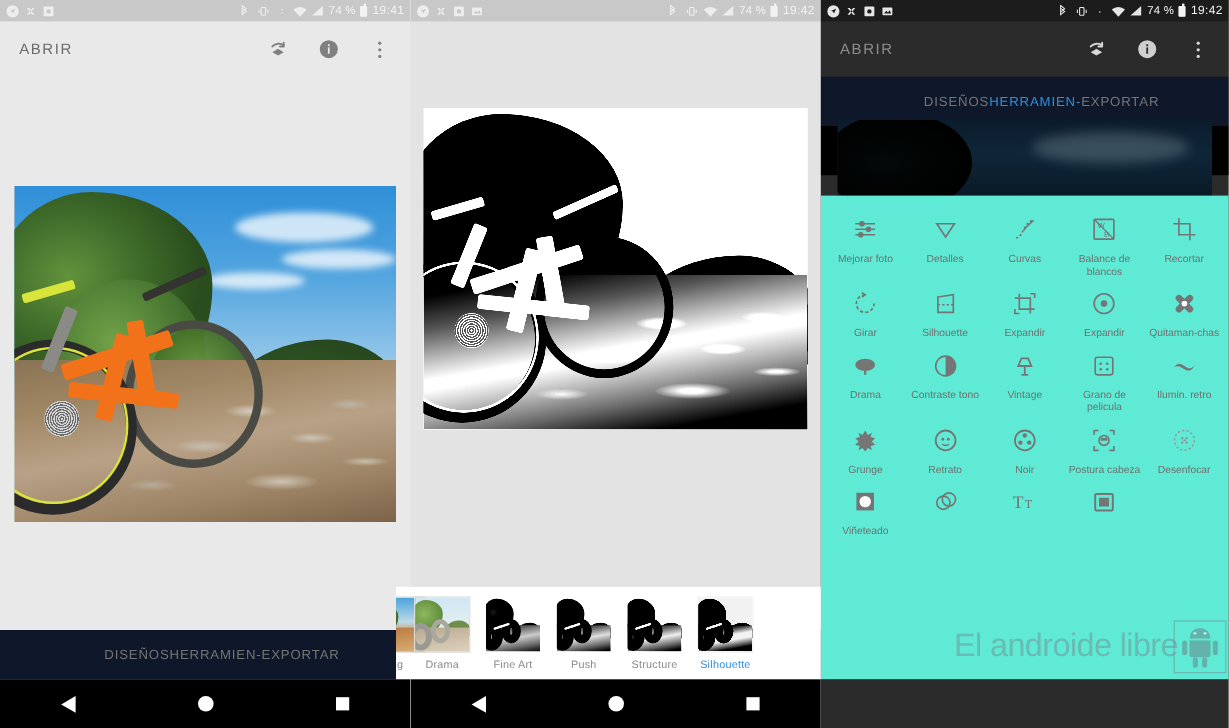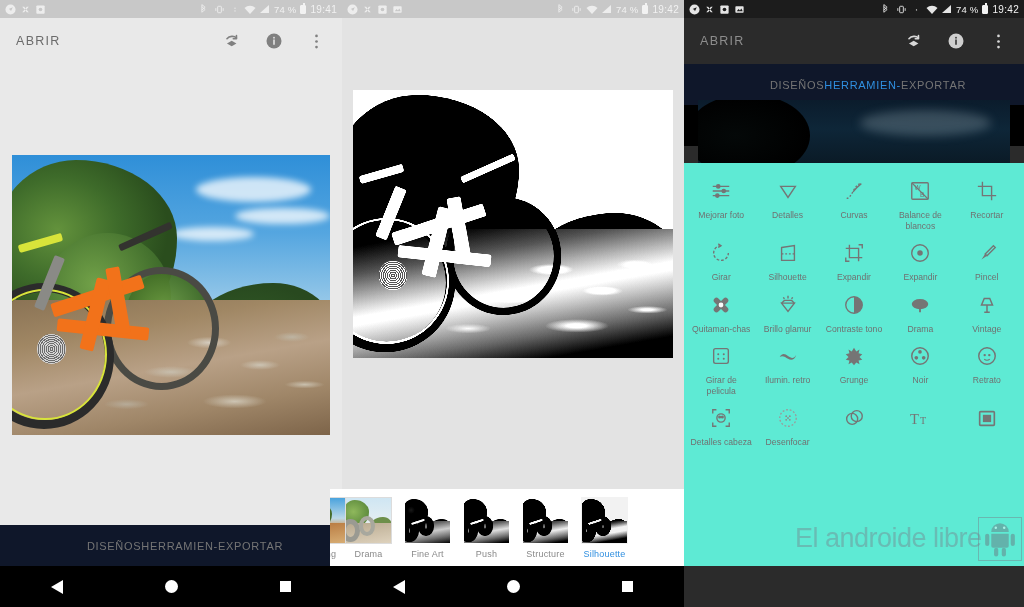--- a/index.html
+++ b/index.html
@@ -635,73 +635,54 @@
         <div class="tool">
           <span class="tool-ic">
               <svg width="22" height="22" viewBox="0 0 24 24">
                 <circle cx="12" cy="12" r="9" fill="none" stroke="#757575" stroke-width="1.5"></circle>
                 <circle cx="12" cy="12" r="3" fill="#757575"></circle>
               </svg>
             </span>
           <span class="tool-lb">Expandir</span>
           </div>
 
-        <div class="tool">
-          <span class="tool-ic">
-              <svg width="22" height="22" viewBox="0 0 24 24">
-                <path d="M19 4l-9 9 2 2 9-9z" fill="none" stroke="#757575" stroke-width="1.5"></path>
-                <path d="M10 13l-4 6 6-4z" fill="#757575"></path>
-              </svg>
-            </span>
-          <span class="tool-lb">Pincel</span>
-          </div>
 
         <div class="tool">
           <span class="tool-ic">
               <svg width="22" height="22" viewBox="0 0 24 24">
                 <g fill="#757575">
                   <rect x="9" y="2" width="6" height="20" rx="3" transform="rotate(45 12 12)"></rect>
                   <rect x="9" y="2" width="6" height="20" rx="3" transform="rotate(-45 12 12)"></rect>
                 </g>
                 <circle cx="12" cy="12" r="2.6" fill="#fafafa"></circle>
               </svg>
             </span>
           <span class="tool-lb">Quitaman-chas</span>
           </div>
 
 
-        <div class="tool">
-          <span class="tool-ic">
-              <svg width="22" height="22" viewBox="0 0 24 24" fill="none" stroke="#757575" stroke-width="1.5">
-                <path d="M5 10h14l-7 9z"></path>
-                <path d="M5 10l3-3h8l3 3"></path>
-                <path d="M12 2v3M7 3.5l1 2M17 3.5l-1 2"></path>
-              </svg>
-            </span>
-          <span class="tool-lb">Brillo glamur</span>
+
+        <div class="tool">
+          <span class="tool-ic">
+              <svg width="22" height="22" viewBox="0 0 24 24">
+                <ellipse cx="12" cy="11" rx="9" ry="5.5" fill="#757575"></ellipse>
+                <path d="M11 15h2v5h-2z" fill="#757575"></path>
+              </svg>
+            </span>
+          <span class="tool-lb">Drama</span>
           </div>
 
         <div class="tool">
           <span class="tool-ic">
               <svg width="22" height="22" viewBox="0 0 24 24">
                 <circle cx="12" cy="12" r="9" fill="none" stroke="#757575" stroke-width="1.5"></circle>
                 <path d="M12 3a9 9 0 010 18z" fill="#757575"></path>
               </svg>
             </span>
           <span class="tool-lb">Contraste tono</span>
-          </div>
-
-        <div class="tool">
-          <span class="tool-ic">
-              <svg width="22" height="22" viewBox="0 0 24 24">
-                <ellipse cx="12" cy="11" rx="9" ry="5.5" fill="#757575"></ellipse>
-                <path d="M11 15h2v5h-2z" fill="#757575"></path>
-              </svg>
-            </span>
-          <span class="tool-lb">Drama</span>
           </div>
 
         <div class="tool">
           <span class="tool-ic">
               <svg width="22" height="22" viewBox="0 0 24 24" fill="none" stroke="#757575" stroke-width="1.6">
                 <path d="M6 12h12l-3-7H9z"></path>
                 <path d="M12 12v8M9 20h6"></path>
               </svg>
             </span>
           <span class="tool-lb">Vintage</span>
@@ -710,94 +691,103 @@
         <div class="tool">
           <span class="tool-ic">
               <svg width="22" height="22" viewBox="0 0 24 24">
                 <rect x="4" y="4" width="16" height="16" rx="2" fill="none" stroke="#757575" stroke-width="1.5"></rect>
                 <circle cx="9" cy="10" r="1.1" fill="#757575"></circle>
                 <circle cx="15" cy="10" r="1.1" fill="#757575"></circle>
                 <circle cx="9" cy="15" r="1.1" fill="#757575"></circle>
                 <circle cx="15" cy="15" r="1.1" fill="#757575"></circle>
               </svg>
             </span>
-          <span class="tool-lb">Girar de pelicula</span>
+          <span class="tool-lb">Grano de pelicula</span>
           </div>
 
         <div class="tool">
           <span class="tool-ic">
               <svg width="22" height="22" viewBox="0 0 24 24">
                 <path d="M3 13c3-5 6-3 9-1 3 2 6 4 9-1-2 6-6 6-9 4-3-2-6-4-9-2z" fill="#757575"></path>
               </svg>
             </span>
           <span class="tool-lb">Ilumin. retro</span>
           </div>
 
         <div class="tool">
           <span class="tool-ic">
               <svg width="22" height="22" viewBox="0 0 24 24" fill="#757575">
                 <path d="M12 3l2.5 4L18 5l-1 4 4 1-3 3 3 3-4 1 1 4-3.5-2L12 22l-2.5-3L6 21l1-4-4-1 3-3-3-3 4-1-1-4 3.5 2z"></path>
               </svg>
             </span>
           <span class="tool-lb">Grunge</span>
           </div>
 
+
+        <div class="tool">
+          <span class="tool-ic">
+              <svg width="22" height="22" viewBox="0 0 24 24">
+                <circle cx="12" cy="12" r="9" fill="none" stroke="#757575" stroke-width="1.6"></circle>
+                <circle cx="9.5" cy="11" r="1.3" fill="#757575"></circle>
+                <circle cx="14.5" cy="11" r="1.3" fill="#757575"></circle>
+                <path d="M9 15.5c2 1.5 4 1.5 6 0" fill="none" stroke="#757575" stroke-width="1.3"></path>
+              </svg>
+            </span>
+          <span class="tool-lb">Retrato</span>
+          </div>
 
         <div class="tool">
           <span class="tool-ic">
               <svg width="22" height="22" viewBox="0 0 24 24">
                 <circle cx="12" cy="12" r="9" fill="none" stroke="#757575" stroke-width="1.6"></circle>
                 <circle cx="12" cy="7.5" r="2" fill="#757575"></circle>
                 <circle cx="8" cy="14" r="2" fill="#757575"></circle>
                 <circle cx="16" cy="14" r="2" fill="#757575"></circle>
               </svg>
             </span>
           <span class="tool-lb">Noir</span>
-          </div>
-
-        <div class="tool">
-          <span class="tool-ic">
-              <svg width="22" height="22" viewBox="0 0 24 24">
-                <circle cx="12" cy="12" r="9" fill="none" stroke="#757575" stroke-width="1.6"></circle>
-                <circle cx="9.5" cy="11" r="1.3" fill="#757575"></circle>
-                <circle cx="14.5" cy="11" r="1.3" fill="#757575"></circle>
-                <path d="M9 15.5c2 1.5 4 1.5 6 0" fill="none" stroke="#757575" stroke-width="1.3"></path>
-              </svg>
-            </span>
-          <span class="tool-lb">Retrato</span>
           </div>
 
         <div class="tool">
           <span class="tool-ic">
               <svg width="22" height="22" viewBox="0 0 24 24" fill="none" stroke="#757575" stroke-width="1.5">
                 <path d="M3 7V3h4M21 7V3h-4M3 17v4h4M21 17v4h-4"></path>
                 <circle cx="12" cy="12" r="4.5"></circle>
                 <circle cx="10.5" cy="11" r=".9" fill="#757575"></circle>
                 <circle cx="13.5" cy="11" r=".9" fill="#757575"></circle>
               </svg>
             </span>
-          <span class="tool-lb">Detalles cabeza</span>
+          <span class="tool-lb">Postura cabeza</span>
           </div>
 
         <div class="tool">
           <span class="tool-ic">
               <svg width="22" height="22" viewBox="0 0 24 24">
                 <circle cx="12" cy="12" r="9" fill="none" stroke="#9a9a9a" stroke-width="1.4" stroke-dasharray="2 2"></circle>
                 <g fill="#8c8c8c">
                   <circle cx="10" cy="10" r="1"></circle>
                   <circle cx="14" cy="10" r="1"></circle>
                   <circle cx="12" cy="12" r="1"></circle>
                   <circle cx="10" cy="14" r="1"></circle>
                   <circle cx="14" cy="14" r="1"></circle>
                 </g>
               </svg>
             </span>
           <span class="tool-lb">Desenfocar</span>
           </div>
 
+        <div class="tool">
+          <span class="tool-ic">
+              <svg width="22" height="22" viewBox="0 0 24 24">
+                <rect x="4" y="4" width="16" height="16" fill="#757575"></rect>
+                <circle cx="12" cy="12" r="5.2" fill="#fafafa"></circle>
+              </svg>
+            </span>
+          <span class="tool-lb">Viñeteado</span>
+          </div>
 
         <div class="tool">
           <span class="tool-ic">
               <svg width="22" height="22" viewBox="0 0 24 24" fill="none" stroke="#757575" stroke-width="1.5">
                 <circle cx="10" cy="13" r="6"></circle>
                 <circle cx="15" cy="10" r="6"></circle>
               </svg>
             </span>
           <span class="tool-lb"></span>
           </div>

